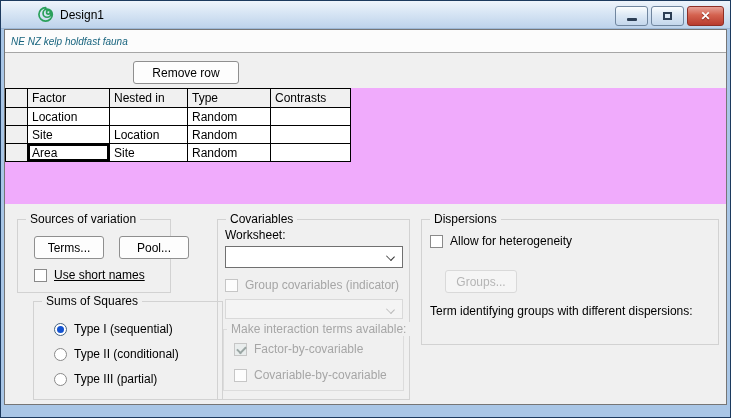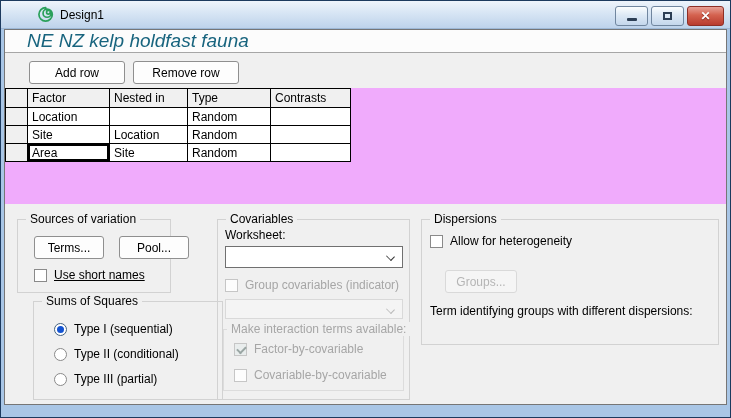--- a/index.html
+++ b/index.html
@@ -45,21 +45,21 @@
     position: absolute; left: 3px; top: 28px; width: 723px; height: 376px;
     background: #f0f0f0;
     border: 1px solid #767676;
   }
   .header-strip {
     position: absolute; left: 0; top: 0; width: 721px; height: 23px;
     background: #fcfcfc; border-bottom: 1px solid #a6a6a6;
     display: flex; align-items: center;
   }
   .header-text {
-    margin-left: 22px; font-style: italic; font-size: 19px; color: #18647e;
+    margin-left: 6px; font-style: italic; font-size: 10px; color: #18647e;
   }
   .toolbar { position: absolute; left: 0; top: 24px; width: 721px; height: 34px; background: #f0f0f0; }
   .btn {
     position: absolute; height: 23px;
     background: #fdfdfd; border: 1px solid #8f8f8f; border-radius: 3px;
     font-family: "Liberation Sans", sans-serif; font-size: 12px; color: #000;
     cursor: default;
   }
   .btn:disabled, .btn.disabled {
     color: #b5b5b5; border-color: #d9d9d9; background: #f5f5f5;
@@ -169,21 +169,20 @@
     </div>
   </div>
 
   <div class="content">
 
     <div class="header-strip">
       <span class="header-text">NE NZ kelp holdfast fauna</span>
     </div>
 
     <div class="toolbar">
-      <button class="btn" id="add-row-btn">Add row</button>
       <button class="btn" id="remove-row-btn">Remove row</button>
     </div>
 
     <div class="grid-backdrop">
       <table class="grid">
         <tbody>
             <tr class="hdr">
           <td class="rh c-rh"></td>
           <th class="c-factor">Factor</th>
           <th class="c-nested">Nested in</th>

